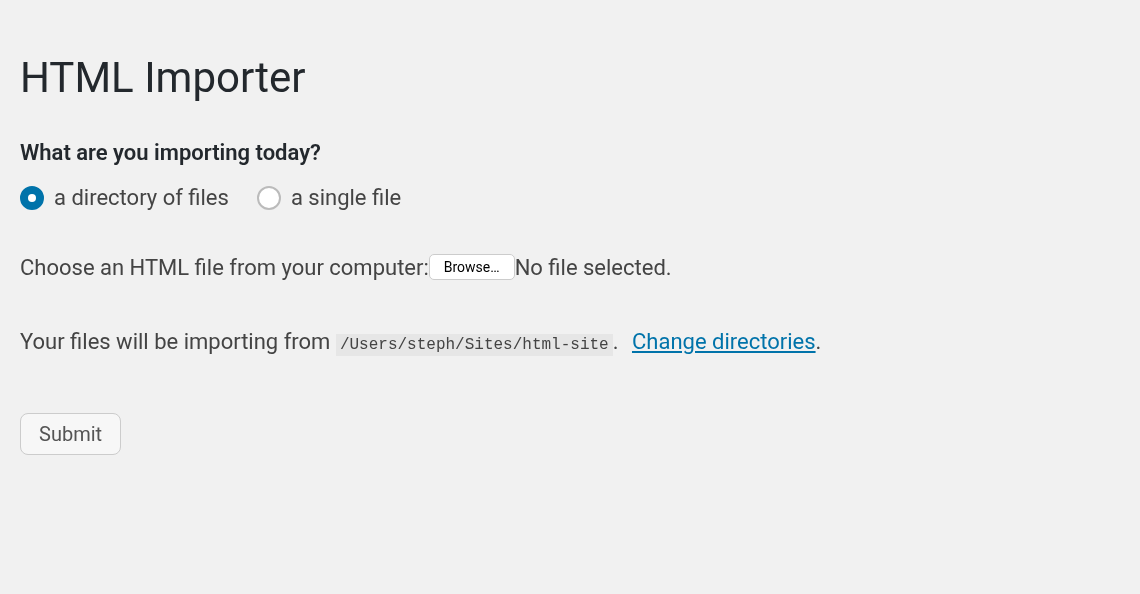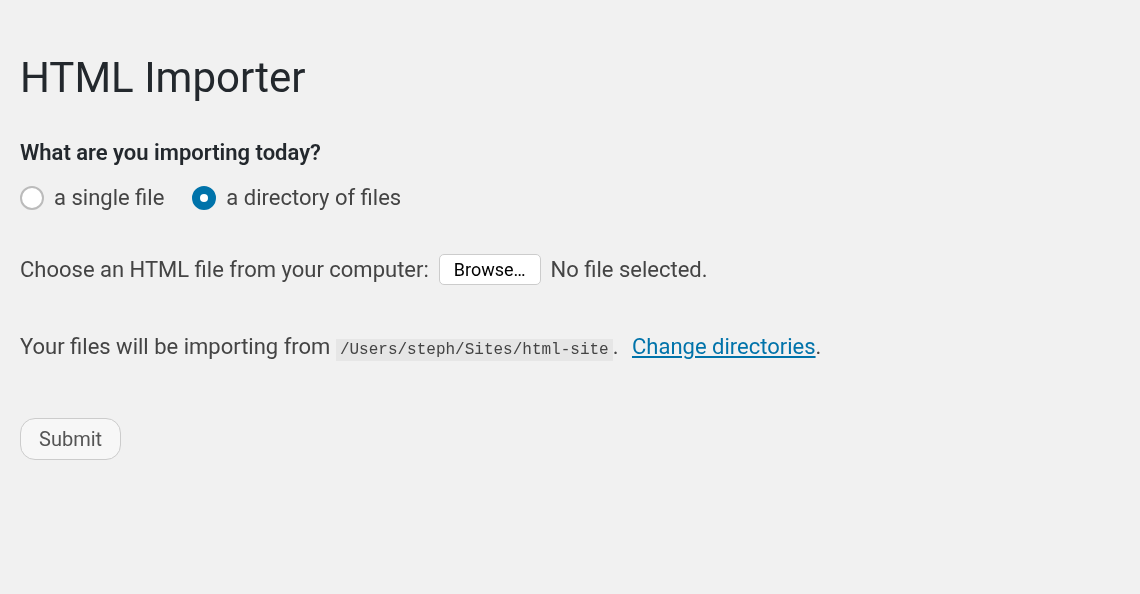--- a/index.html
+++ b/index.html
@@ -61,34 +61,33 @@
       border-radius: 50%;
       background: #fff;
     }
     .radio-label {
       font-size: 22px;
       color: #444;
     }
     .file-row {
       display: flex;
       align-items: center;
-      gap: 10px;
       margin-bottom: 44px;
       flex-wrap: wrap;
     }
     .file-label {
       font-size: 22px;
       color: #444;
     }
     .browse-button {
       background: #fff;
       border: 1px solid #ccc;
       border-radius: 5px;
       padding: 4px 14px;
-      font-size: 18px;
+      font-size: 14px;
       color: #000;
       cursor: pointer;
       font-family: inherit;
     }
     .no-file {
       font-size: 22px;
       color: #444;
     }
     .path-row {
       font-size: 22px;
@@ -104,45 +103,45 @@
     }
     .change-link {
       color: #0073aa;
       text-decoration: underline;
       cursor: pointer;
       margin-left: 8px;
     }
     .submit-button {
       background: #f7f7f7;
       border: 1px solid #ccc;
-      border-radius: 15px;
+      border-radius: 8px;
       padding: 8px 18px;
       font-size: 20px;
       color: #555;
       cursor: pointer;
       font-family: inherit;
     }
   </style>
 </head>
 <body>
 
 
 
 <h1>HTML Importer</h1>
 
 <div class="question">What are you importing today?</div>
 
 <div class="radio-group">
   <label class="radio-option">
+    <span class="radio-circle selected"></span>
+    <span class="radio-label">a directory of files</span>
+  </label>
+  <label class="radio-option">
     <span class="radio-circle"></span>
     <span class="radio-label">a single file</span>
-  </label>
-  <label class="radio-option">
-    <span class="radio-circle selected"></span>
-    <span class="radio-label">a directory of files</span>
   </label>
 </div>
 
 <div class="file-row">
   <span class="file-label">Choose an HTML file from your computer:</span>
   <button class="browse-button">Browse…</button>
   <span class="no-file">No file selected.</span>
 </div>
 
 <div class="path-row">

